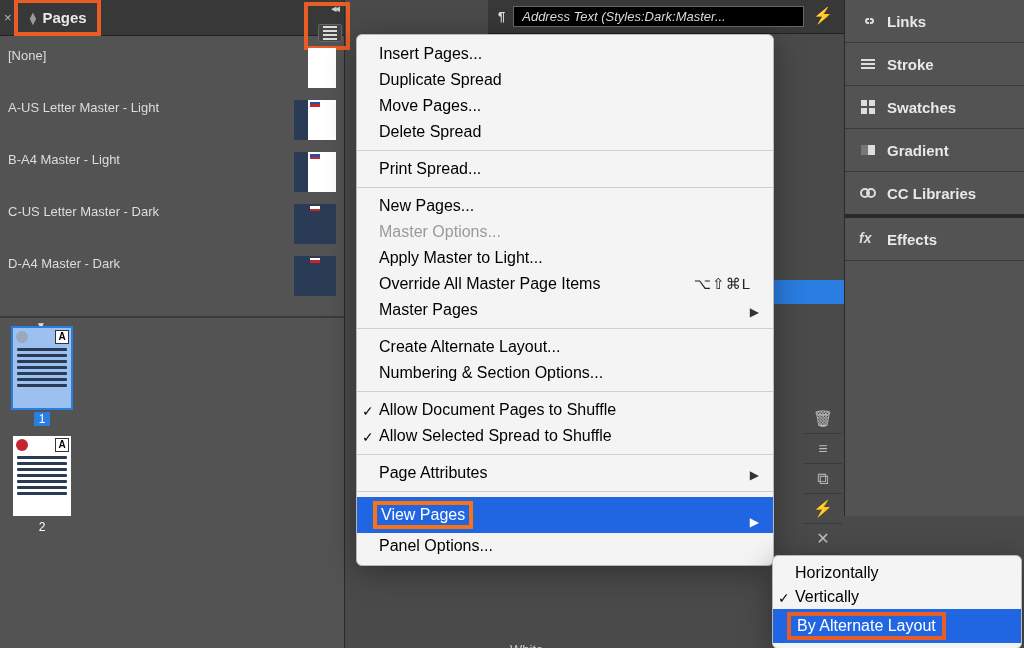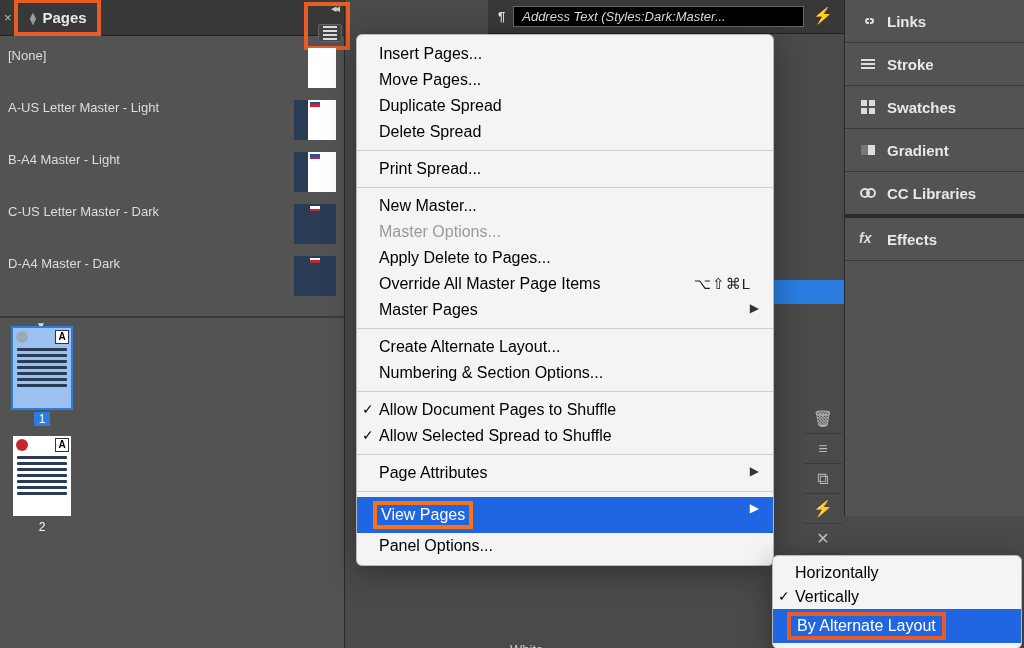--- a/index.html
+++ b/index.html
@@ -142,21 +142,21 @@
     border: 1px solid #b8b8b8;
     border-radius: 6px;
     box-shadow: 0 6px 30px rgba(0,0,0,0.35);
     padding: 6px 0;
     color:#000;
     font-size: 16px;
   }
   .menu-item {
     padding: 4px 22px;
     display:flex;
-    align-items:flex-start;
+    align-items:flex-end;
     position:relative;
     cursor: default;
   }
   .menu-item .label { flex:1; }
   .menu-item .shortcut { color:#222; font-size:15px; letter-spacing:1px;}
   .menu-item .arrow { font-size:12px; color:#333; position:absolute; right:14px;}
   .menu-item.disabled { color:#9a9a9a; }
   .menu-item .check { position:absolute; left:5px; font-size:14px;}
   .menu-sep { height:1px; background:#cfcfcf; margin:5px 0; }
   .menu-item.highlight { background:#2066e3; color:#fff; }
@@ -330,41 +330,41 @@
 </div>
 <div class="basic-par">[Basic Paragraph]</div>
 
 <div class="blue-bar"></div>
 
 <div class="context-menu">
   <div class="menu-item">
       <span class="label">Insert Pages...</span>
     </div>
   <div class="menu-item">
+      <span class="label">Duplicate Spread</span>
+    </div>
+  <div class="menu-item">
       <span class="label">Move Pages...</span>
     </div>
   <div class="menu-item">
-      <span class="label">Duplicate Spread</span>
-    </div>
-  <div class="menu-item">
       <span class="label">Delete Spread</span>
     </div>
   <div class="menu-sep"></div>
   <div class="menu-item">
       <span class="label">Print Spread...</span>
     </div>
   <div class="menu-sep"></div>
   <div class="menu-item">
-      <span class="label">New Master...</span>
+      <span class="label">New Pages...</span>
     </div>
   <div class="menu-item disabled">
       <span class="label">Master Options...</span>
     </div>
   <div class="menu-item">
-      <span class="label">Apply Delete to Pages...</span>
+      <span class="label">Apply Master to Light...</span>
     </div>
   <div class="menu-item">
       <span class="label">Override All Master Page Items</span>
       <span class="shortcut">⌥⇧⌘L</span>
     </div>
   <div class="menu-item">
       <span class="label">Master Pages</span>
       <span class="arrow">▶</span>
     </div>
   <div class="menu-sep"></div>

